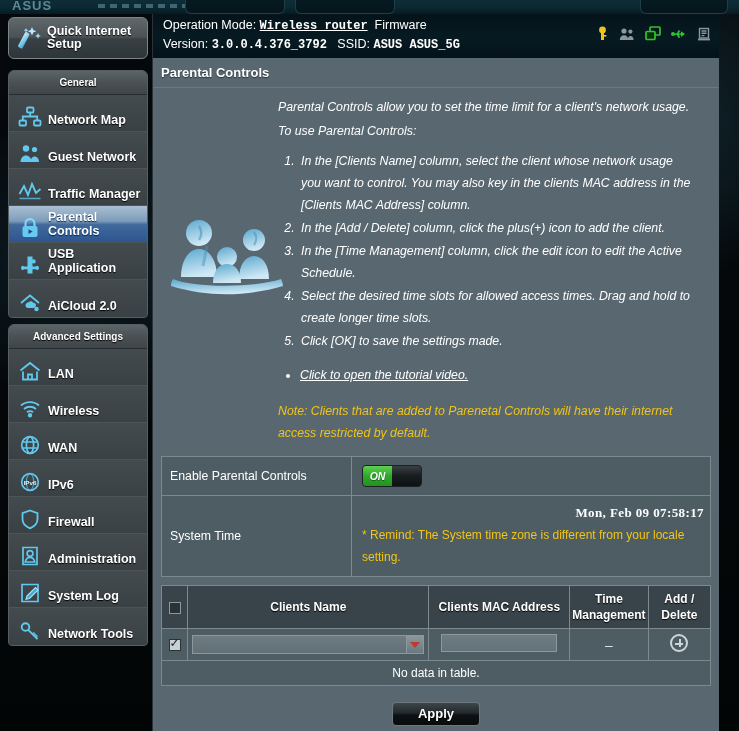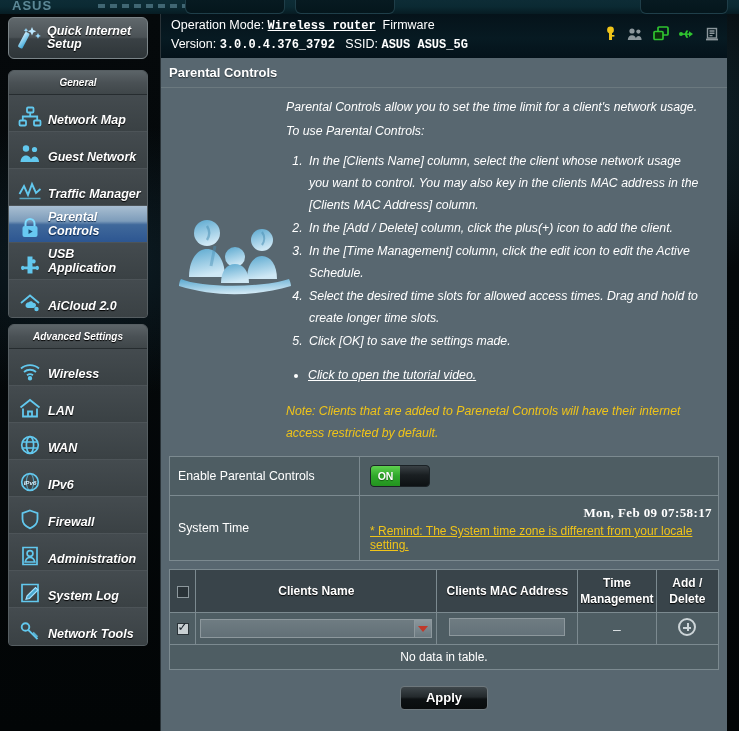--- a/index.html
+++ b/index.html
@@ -36,21 +36,21 @@
     position: absolute; top: 0; height: 14px;
     background: linear-gradient(180deg, #071a21 0%, #04161c 100%);
     border-radius: 0 0 6px 6px;
     border: 1px solid rgba(90,150,170,.3); border-top: none;
   }
   #tab-a { left: 185px; width: 100px; }
   #tab-b { left: 295px; width: 100px; }
   #tab-c { left: 640px; width: 88px; }
 
   
-  #sidebar { position: absolute; left: 0; top: 0; width: 158px; height: 516px; font-style: italic; }
+  #sidebar { position: absolute; left: 0; top: 0; width: 158px; height: 516px; }
   .qis {
     position: absolute; left: 8px; top: 17px; width: 140px; height: 42px;
     border-radius: 6px;
     background: linear-gradient(180deg, #60686c 0%, #4b5256 48%, #3a4145 52%, #2e3538 100%);
     border: 1px solid #7b8488;
     display: flex; align-items: center; cursor: pointer;
   }
   .qis .wand {
     width: 30px; height: 30px; margin-left: 6px; flex: 0 0 auto;
     position: relative;
@@ -90,21 +90,21 @@
     display: flex; align-items: center; justify-content: center;
   }
   .mitem .txt {
     font-size: 12.5px; font-weight: bold; color: #fff; line-height: 14px;
     text-shadow: 0 1px 1px #000; padding: 4px 4px 4px 2px;
   }
   .mitem.sel .txt { text-shadow: 0 1px 1px #07254a; }
 
   
   #content {
-    position: absolute; left: 160px; top: 14px;
+    position: absolute; left: 152px; top: 14px;
     width: 474px; height: 717px;
     background: #586770;
     border-left: 1px solid #2a3338;
   }
   #opmode {
     position: relative; height: 44px; width: 566px;
     background: linear-gradient(180deg, #05131a 0%, #071a22 55%, #04121a 100%);
     color: #fff;
   }
   #opmode .line1 { position: absolute; left: 10px; top: 4px; font-size: 12.5px; }
@@ -178,35 +178,36 @@
     border: 1px solid #1b2226;
     background: #1d2226;
     display: flex; align-items: stretch; cursor: pointer; overflow: hidden;
   }
   .toggle .on {
     width: 30px;
     background: linear-gradient(180deg, #5fd04f 0%, #2fa82a 50%, #23931f 100%);
     color: #fff; font-size: 10.5px; font-weight: bold;
     display: flex; align-items: center; justify-content: center;
     text-shadow: 0 1px 1px rgba(0,0,0,.45);
+    font-style: italic;
   }
   .toggle .knob {
     width: 30px;
     background: linear-gradient(180deg, #3a4145 0%, #1a1f22 45%, #0d1113 100%);
     border-radius: 0 3px 3px 0;
   }
   .systime { display: block; width: 100%; }
   .systime .clock {
     font-family: "Liberation Serif", serif;
     font-weight: bold; font-size: 13px; color: #fff;
     letter-spacing: .4px; padding: 1px 0 3px 2px; text-align: right;
   }
   .systime .remind {
-    font-size: 12px; color: #f0c419; text-decoration: underline;
-    line-height: 14px; cursor: pointer; display: block;
+    font-size: 12px; color: #f0c419; 
+    line-height: 22px; cursor: pointer; display: block;
   }
 
   
   .listwrap { margin: 8px 8px 0 8px; }
   .listhdr {
     height: 22px; line-height: 22px; padding-left: 8px;
     font-size: 12.3px; font-weight: bold; color: #fff;
     background: linear-gradient(180deg, #8a979d 0%, #6e7c83 45%, #55646b 55%, #4a585f 100%);
     border: 1px solid #7c8a90; border-bottom: none;
     text-shadow: 0 1px 1px rgba(0,0,0,.5);
@@ -392,38 +393,38 @@
         <span class="txt">AiCloud 2.0</span>
       </div>
     </div>
 
     <div class="menugroup" id="group-advanced">
       <div class="grouphdr">Advanced Settings</div>
 
       <div class="mitem">
         <span class="ico">
           <svg width="24" height="22" viewBox="0 0 24 22" fill="none" stroke="#62c8ee" stroke-width="1.8">
+            <path d="M2.5 10.5L12 3l9.5 7.5"></path>
+              <path d="M5 11.5v8h14v-8"></path>
+            <path d="M10 19.5v-5h4v5"></path>
+          </svg>
+        </span>
+        <span class="txt">LAN</span>
+      </div>
+
+      <div class="mitem">
+        <span class="ico">
+          <svg width="24" height="22" viewBox="0 0 24 22" fill="none" stroke="#62c8ee" stroke-width="1.8">
             <path d="M3 8.5c5-4.5 13-4.5 18 0"></path>
               <path d="M6 12c3.5-3 8.5-3 12 0"></path>
             <path d="M9 15.3c2-1.6 4-1.6 6 0"></path>
               <circle cx="12" cy="18.3" r="1.3" fill="#62c8ee"></circle>
           </svg>
         </span>
         <span class="txt">Wireless</span>
-      </div>
-
-      <div class="mitem">
-        <span class="ico">
-          <svg width="24" height="22" viewBox="0 0 24 22" fill="none" stroke="#62c8ee" stroke-width="1.8">
-            <path d="M2.5 10.5L12 3l9.5 7.5"></path>
-              <path d="M5 11.5v8h14v-8"></path>
-            <path d="M10 19.5v-5h4v5"></path>
-          </svg>
-        </span>
-        <span class="txt">LAN</span>
       </div>
 
       <div class="mitem">
         <span class="ico">
           <svg width="24" height="22" viewBox="0 0 24 22" fill="none" stroke="#62c8ee" stroke-width="1.7">
             <circle cx="12" cy="11" r="8.3"></circle>
               <ellipse cx="12" cy="11" rx="3.6" ry="8.3"></ellipse>
             <path d="M3.9 8h16.2M3.9 14h16.2"></path>
           </svg>
         </span>

